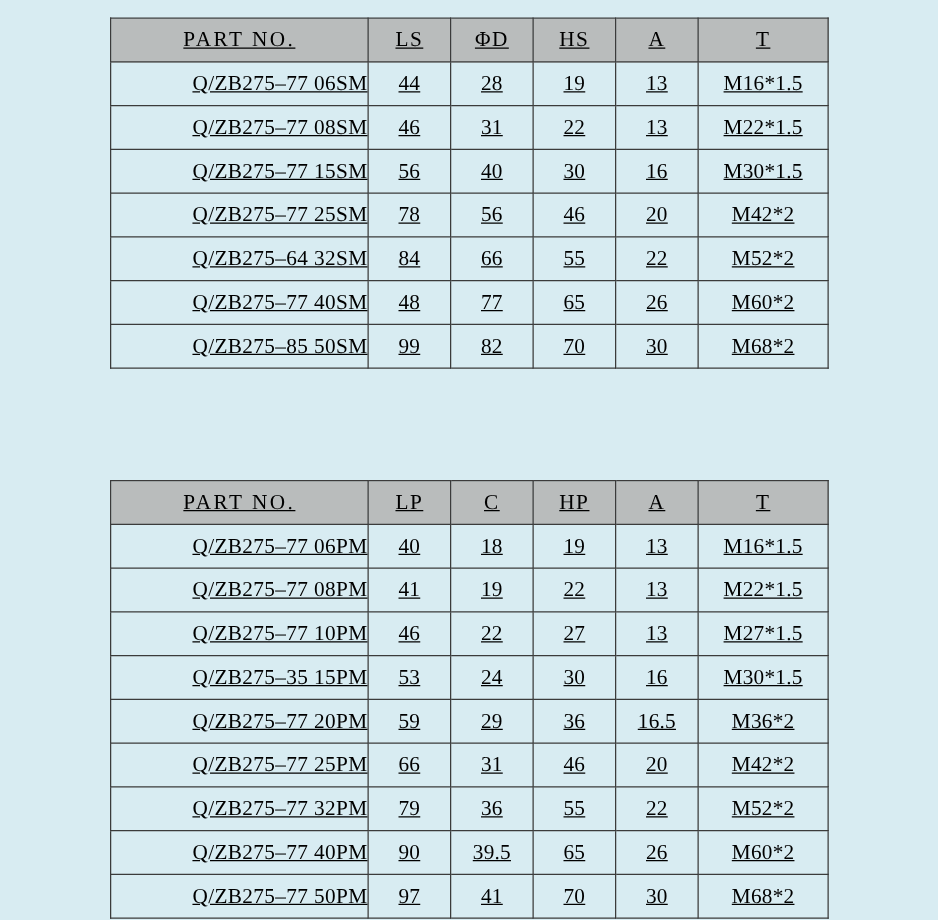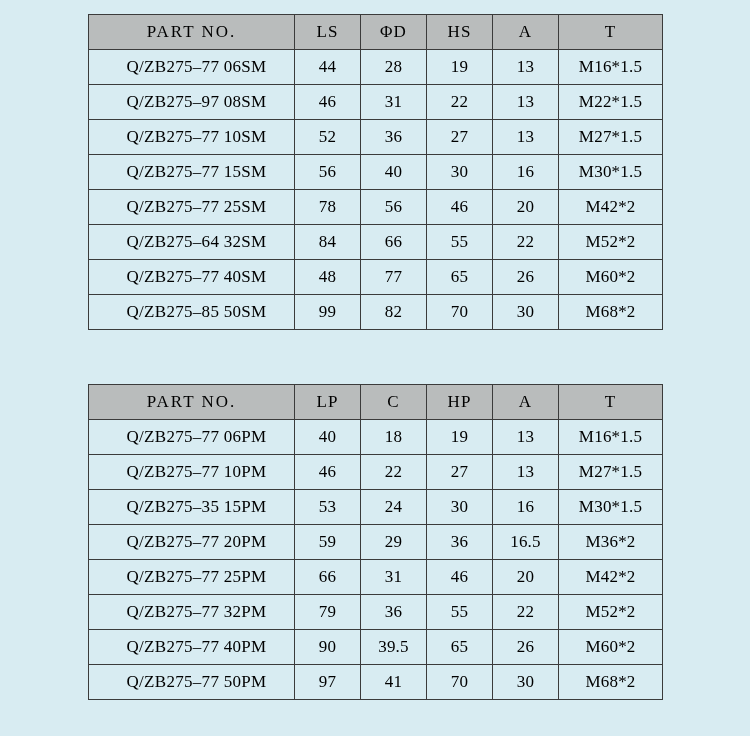--- a/index.html
+++ b/index.html
@@ -25,20 +25,21 @@
     width: 574px;
   }
   #table-1-wrap { top: 14px; }
   #table-2-wrap { top: 384px; }
 
   table.spec {
     border-collapse: collapse;
     width: 100%;
     background: #d8ecf2;
     table-layout: fixed;
+    text-decoration: underline;
   }
   table.spec td, table.spec th {
     border: 1px solid #3b3b3b;
     height: 34px;
     text-align: center;
     vertical-align: middle;
     font-size: 17px;
     font-weight: normal;
     color: #000;
     padding: 0;
@@ -46,21 +47,21 @@
   }
   table.spec thead th {
     background: #b9bcbc;
     font-size: 17px;
     letter-spacing: 1.2px;
   }
   table.spec thead th.part-head {
     letter-spacing: 2px;
   }
   table.spec tbody td.part-cell {
-    text-align: center;
+    text-align: right;
     padding-left: 10px;
     letter-spacing: 0.3px;
   }
   col.c-part { width: 206px; }
   col.c-1 { width: 66px; }
   col.c-2 { width: 66px; }
   col.c-3 { width: 66px; }
   col.c-4 { width: 66px; }
   col.c-t { width: 104px; }
 </style>
@@ -92,34 +93,26 @@
       <tbody>
         <tr>
           <td class="part-cell">Q/ZB275–77 06SM</td>
           <td>44</td>
           <td>28</td>
           <td>19</td>
           <td>13</td>
           <td>M16*1.5</td>
         </tr>
         <tr>
-          <td class="part-cell">Q/ZB275–97 08SM</td>
+          <td class="part-cell">Q/ZB275–77 08SM</td>
           <td>46</td>
           <td>31</td>
           <td>22</td>
           <td>13</td>
           <td>M22*1.5</td>
-        </tr>
-        <tr>
-          <td class="part-cell">Q/ZB275–77 10SM</td>
-          <td>52</td>
-          <td>36</td>
-          <td>27</td>
-          <td>13</td>
-          <td>M27*1.5</td>
         </tr>
         <tr>
           <td class="part-cell">Q/ZB275–77 15SM</td>
           <td>56</td>
           <td>40</td>
           <td>30</td>
           <td>16</td>
           <td>M30*1.5</td>
         </tr>
         <tr>
@@ -181,20 +174,28 @@
       <tbody>
         <tr>
           <td class="part-cell">Q/ZB275–77 06PM</td>
           <td>40</td>
           <td>18</td>
           <td>19</td>
           <td>13</td>
           <td>M16*1.5</td>
         </tr>
         <tr>
+          <td class="part-cell">Q/ZB275–77 08PM</td>
+          <td>41</td>
+          <td>19</td>
+          <td>22</td>
+          <td>13</td>
+          <td>M22*1.5</td>
+        </tr>
+        <tr>
           <td class="part-cell">Q/ZB275–77 10PM</td>
           <td>46</td>
           <td>22</td>
           <td>27</td>
           <td>13</td>
           <td>M27*1.5</td>
         </tr>
         <tr>
           <td class="part-cell">Q/ZB275–35 15PM</td>
           <td>53</td>

